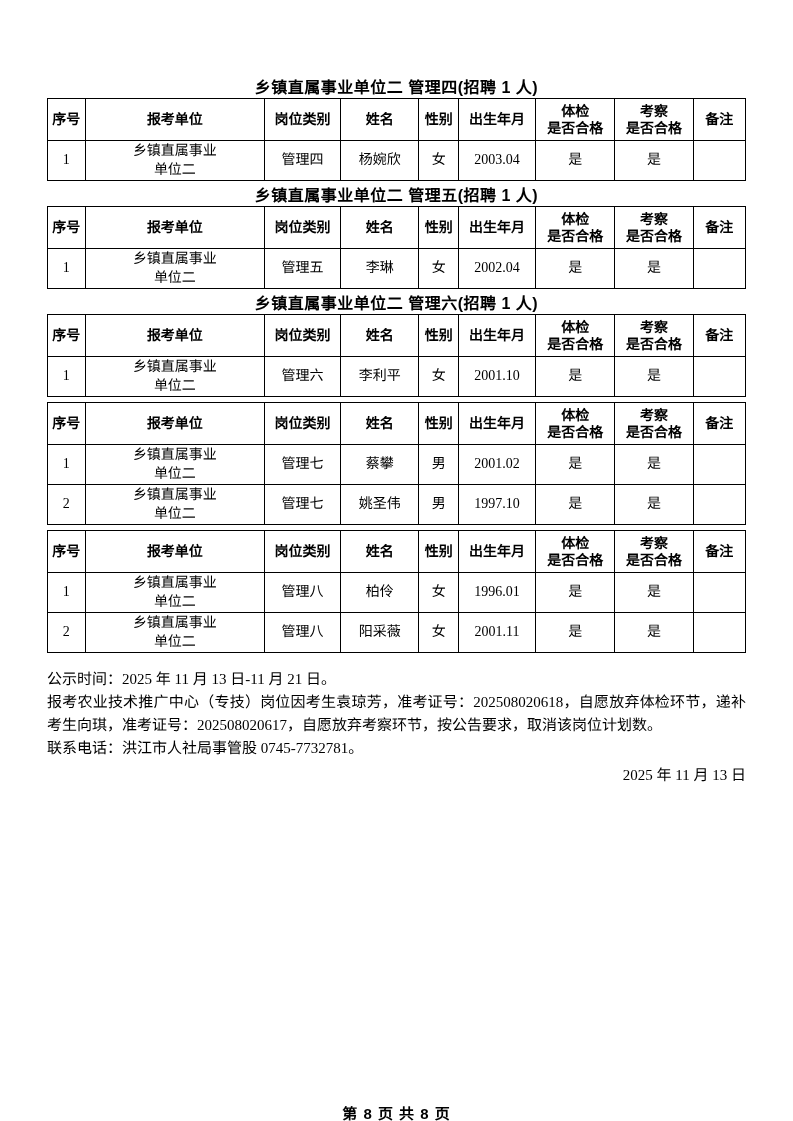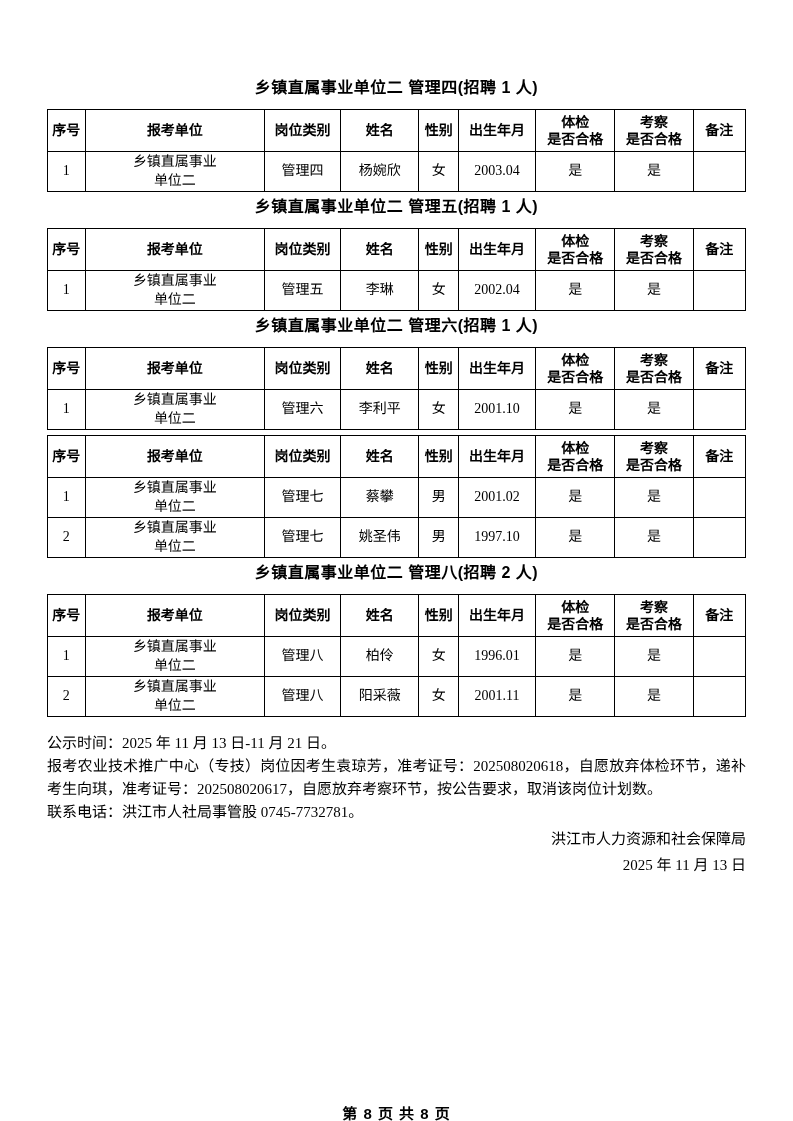--- a/index.html
+++ b/index.html
@@ -14,21 +14,21 @@
     position: absolute; top: 0; left: 47px;
     width: 699px; padding-top: 78px;
   }
   .tbl-section { margin-bottom: 5px; }
   .tbl-title {
     text-align: center;
     font-family: "Liberation Sans", "DejaVu Sans", sans-serif;
     font-weight: 700;
     font-size: 16px;
     line-height: 19px;
-    margin-bottom: 12px;
+    margin-bottom: 1px;
     letter-spacing: 0.5px;
   }
   table {
     width: 100%;
     border-collapse: collapse;
     table-layout: fixed;
     padding-left: 12px;
   }
   th, td {
     border: 1px solid #000;
@@ -302,21 +302,20 @@
           <td>1997.10</td>
           <td>是</td>
           <td>是</td>
           <td></td>
         </tr>
       </tbody>
     </table>
   </section>
 
   <section class="tbl-section">
-    <div class="tbl-title">乡镇直属事业单位二 管理八(招聘 2 人)</div>
     <table>
       <colgroup>
           <col class="col-no">
           <col class="col-unit">
           <col class="col-post">
           <col class="col-name">
           <col class="col-gender">
           <col class="col-birth">
           <col class="col-phys">
           <col class="col-inspect">
@@ -374,19 +373,18 @@
     </table>
   </section>
 
   <div class="notes">
     <p>公示时间：2025 年 11 月 13 日-11 月 21 日。</p>
     <p>报考农业技术推广中心（专技）岗位因考生袁琼芳，准考证号：202508020618，自愿放弃体检环节，递补考生向琪，准考证号：202508020617，自愿放弃考察环节，按公告要求，取消该岗位计划数。</p>
     <p>联系电话：洪江市人社局事管股 0745-7732781。</p>
   </div>
 
   <div class="signature">
-    <p>洪江市人力资源和社会保障局</p>
     <p>2025 年 11 月 13 日</p>
   </div>
 
 </div>
 
 <div class="page-number">第 8 页 共 8 页</div>
 
 </body></html>

